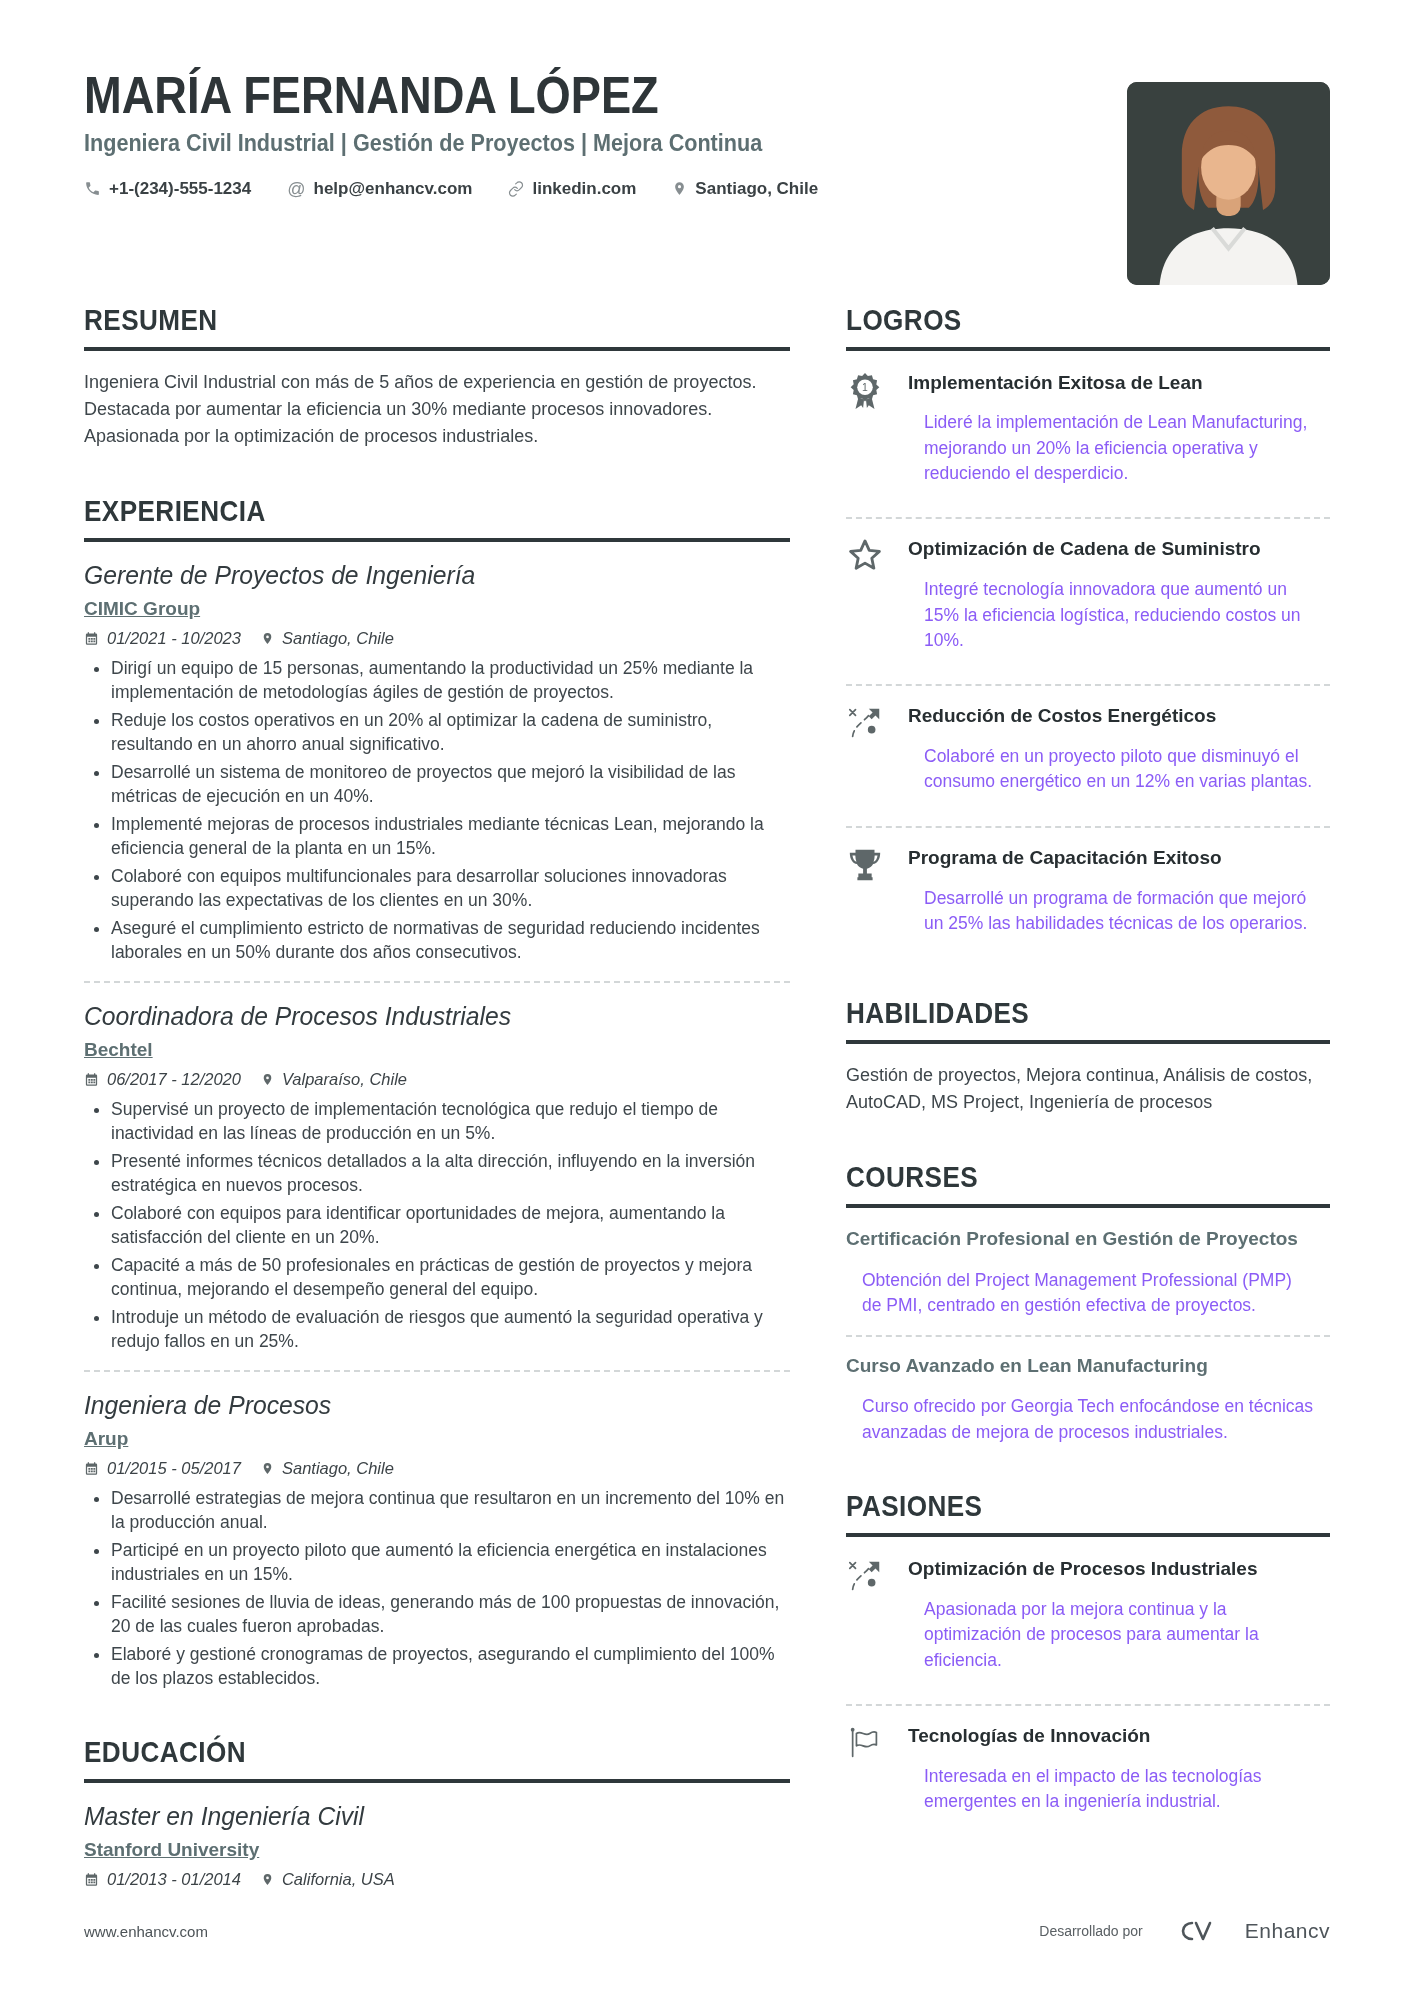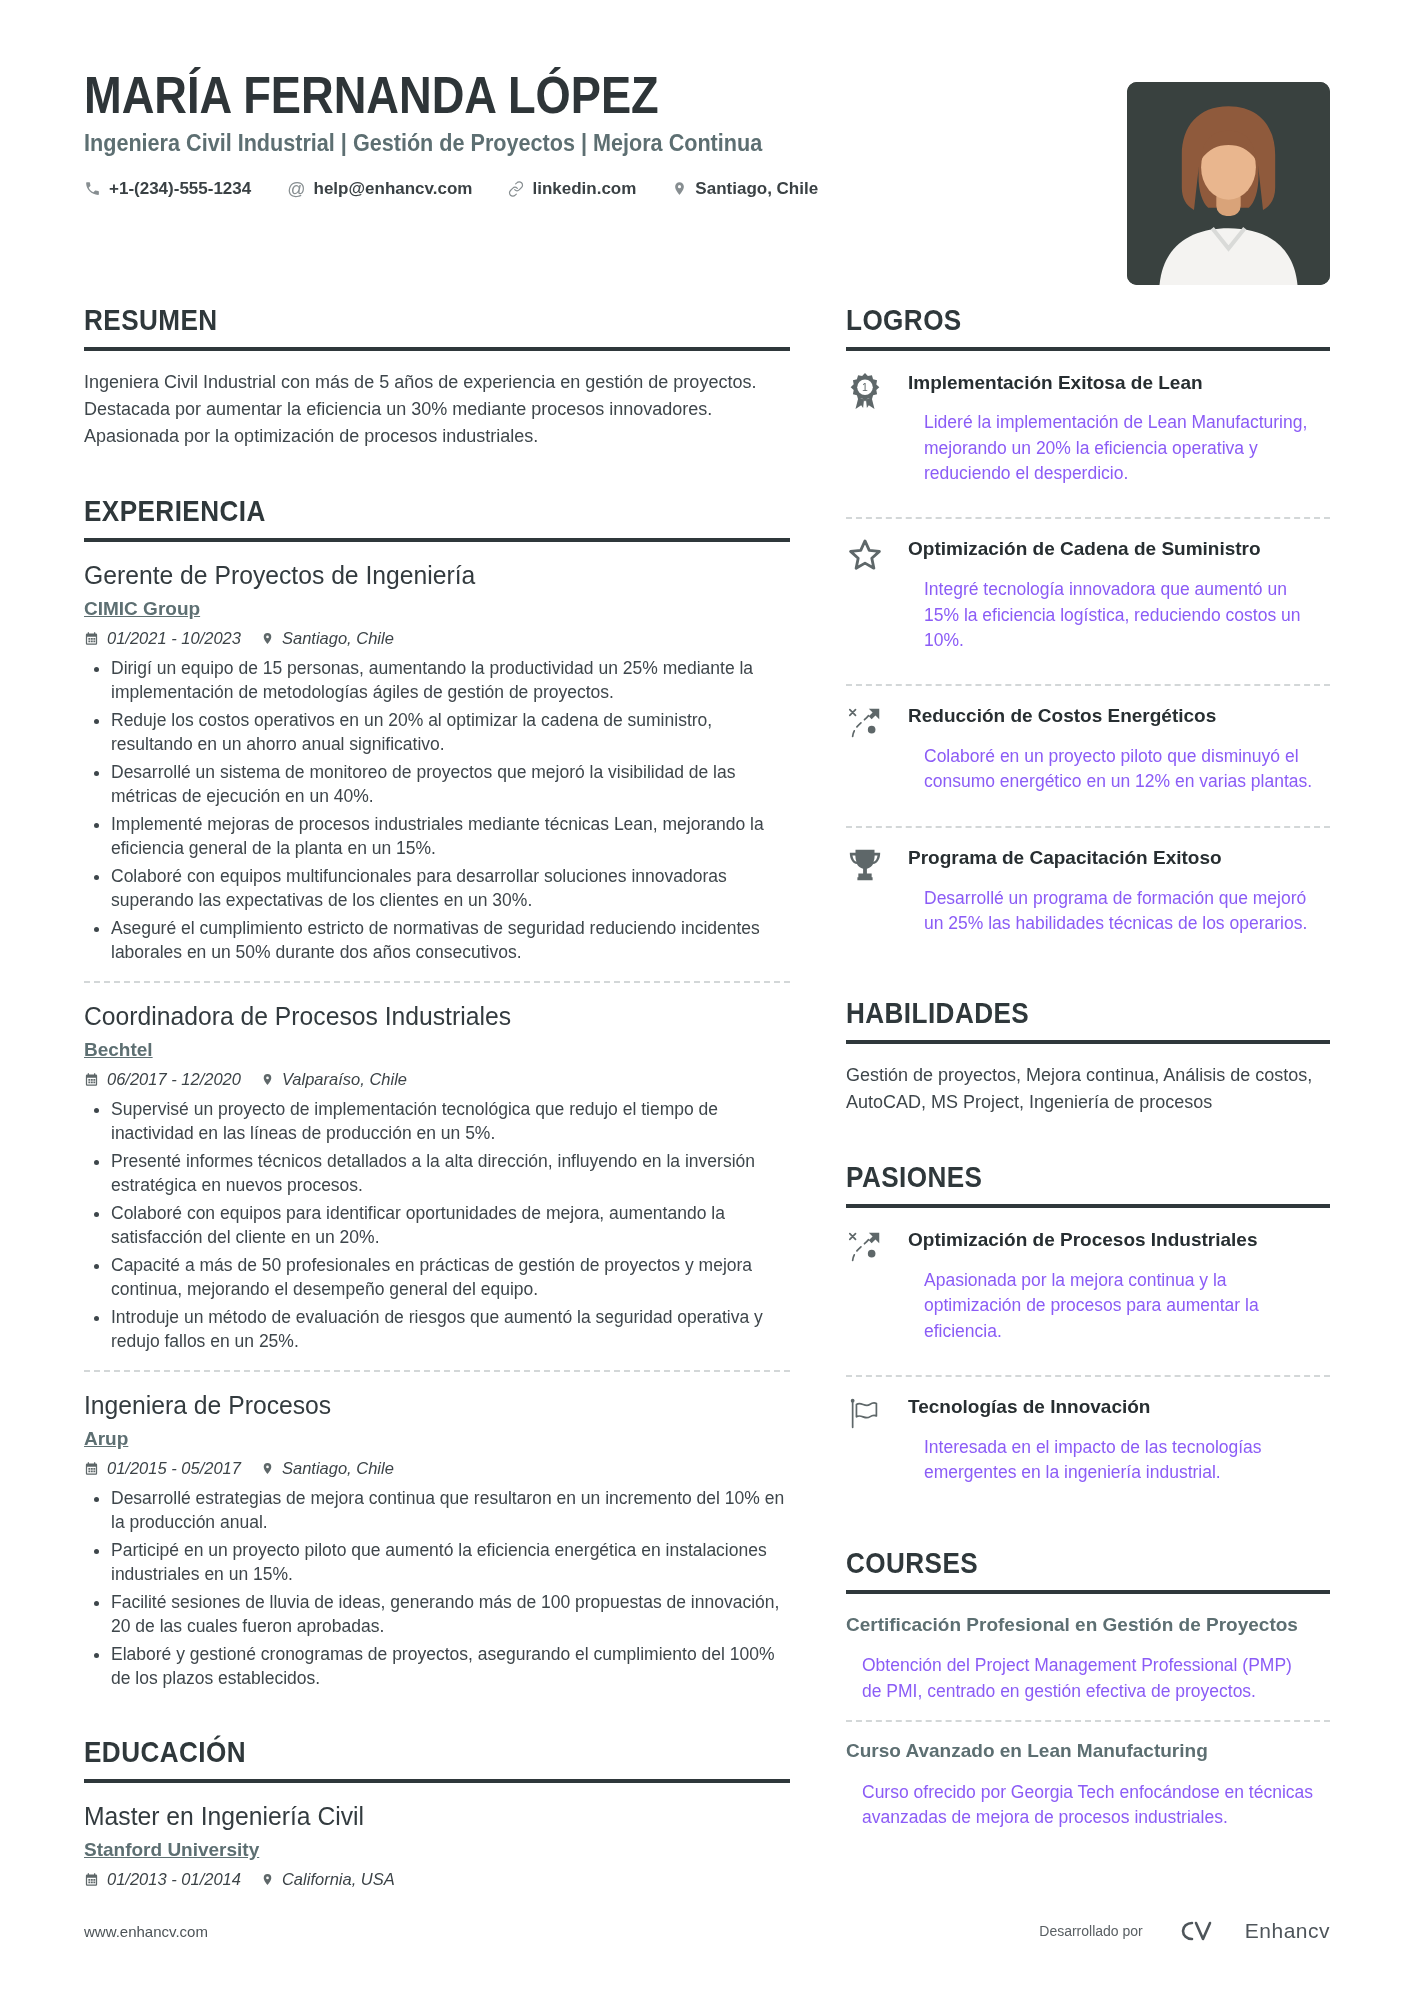--- a/index.html
+++ b/index.html
@@ -27,21 +27,21 @@
   .col-left{flex:0 0 706px;max-width:706px;}
   .col-right{flex:1 1 auto;min-width:0;}
   section{margin-bottom:44px;}
   h2{
     margin:0 0 18px;padding-bottom:10px;border-bottom:4px solid #2f383b;
     font-size:30px;font-weight:700;color:#2f383b;letter-spacing:.5px;
   }
   
   .body-text{font-size:18px;line-height:1.5;margin:0;color:#3e464b;}
   .job{margin-bottom:4px;}
-  .job-title{font-size:26px;font-weight:400;color:#333b3f;margin:2px 0 7px;}
+  .job-title{font-size:26px;font-weight:400;color:#333b3f;margin:2px 0 7px;font-style:italic;}
   .job-title .cond{transform:scaleX(.95);}
   .company{font-size:19px;font-weight:700;color:#5d6f72;margin:0 0 9px;text-decoration:underline;}
   .meta{display:flex;align-items:center;gap:20px;font-size:16.5px;color:#3c4347;margin:0 0 8px;font-style:italic;}
   .meta-item{display:flex;align-items:center;gap:8px;}
   ul.bullets{margin:4px 0 0;padding-left:27px;}
   ul.bullets li{font-size:17.5px;line-height:1.4;margin-bottom:3px;color:#3e464b;}
   .dash{border:none;border-top:2px dashed #d3d7d8;margin:16px 0 18px;}
   
   .ach{display:flex;gap:18px;}
   .ach-icon{flex:0 0 44px;padding-top:2px;}
@@ -287,20 +287,34 @@
           </div>
         </div>
       </section>
 
       <section>
         <h2><span class="cond">HABILIDADES</span></h2>
         <p class="body-text">Gestión de proyectos, Mejora continua, Análisis de costos, AutoCAD, MS Project, Ingeniería de procesos</p>
       </section>
 
       <section>
+        <h2><span class="cond">COURSES</span></h2>
+
+        <div>
+          <div class="course-title">Certificación Profesional en Gestión de Proyectos</div>
+          <p class="ach-text">Obtención del Project Management Professional (PMP) de PMI, centrado en gestión efectiva de proyectos.</p>
+        </div>
+        <hr class="dash-r">
+        <div>
+          <div class="course-title">Curso Avanzado en Lean Manufacturing</div>
+          <p class="ach-text">Curso ofrecido por Georgia Tech enfocándose en técnicas avanzadas de mejora de procesos industriales.</p>
+        </div>
+      </section>
+
+      <section>
         <h2><span class="cond">PASIONES</span></h2>
 
         <div class="ach">
           <div class="ach-icon">
             <svg width="38" height="38" viewBox="0 0 40 40">
               <path class="icon" stroke-width="3" stroke-dasharray="6 5" d="M7 34c1-10 10-14 17-22"></path>
               <path class="icon-fill" d="M24 5h11v11l-4-4-4 4-3-3 4-4z"></path>
               <circle class="icon-fill" cx="27" cy="27" r="4"></circle>
               <path class="icon" stroke-width="2.6" d="M4 6l6 6M10 6l-6 6"></path>
             </svg>
@@ -317,34 +331,20 @@
             <svg width="38" height="38" viewBox="0 0 40 40">
               <circle class="icon-fill" cx="7" cy="6" r="2"></circle>
               <path class="icon" stroke-width="2.4" d="M7 8v26"></path>
               <path class="icon" stroke-width="2.4" d="M11 10c5-3.5 9 3.5 14 0 3-2 5-2 7-1v13c-2-1-4-1-7 1-5 3.5-9-3.5-14 0z"></path>
             </svg>
           </div>
           <div>
             <div class="ach-title">Tecnologías de Innovación</div>
             <p class="ach-text">Interesada en el impacto de las tecnologías emergentes en la ingeniería industrial.</p>
           </div>
-        </div>
-      </section>
-
-      <section>
-        <h2><span class="cond">COURSES</span></h2>
-
-        <div>
-          <div class="course-title">Certificación Profesional en Gestión de Proyectos</div>
-          <p class="ach-text">Obtención del Project Management Professional (PMP) de PMI, centrado en gestión efectiva de proyectos.</p>
-        </div>
-        <hr class="dash-r">
-        <div>
-          <div class="course-title">Curso Avanzado en Lean Manufacturing</div>
-          <p class="ach-text">Curso ofrecido por Georgia Tech enfocándose en técnicas avanzadas de mejora de procesos industriales.</p>
         </div>
       </section>
     </div>
   </div>
 </div>
 
 <div class="footer">
   <span class="site">www.enhancv.com</span>
   <span class="powered">
     <span class="powered-label">Desarrollado por</span>

